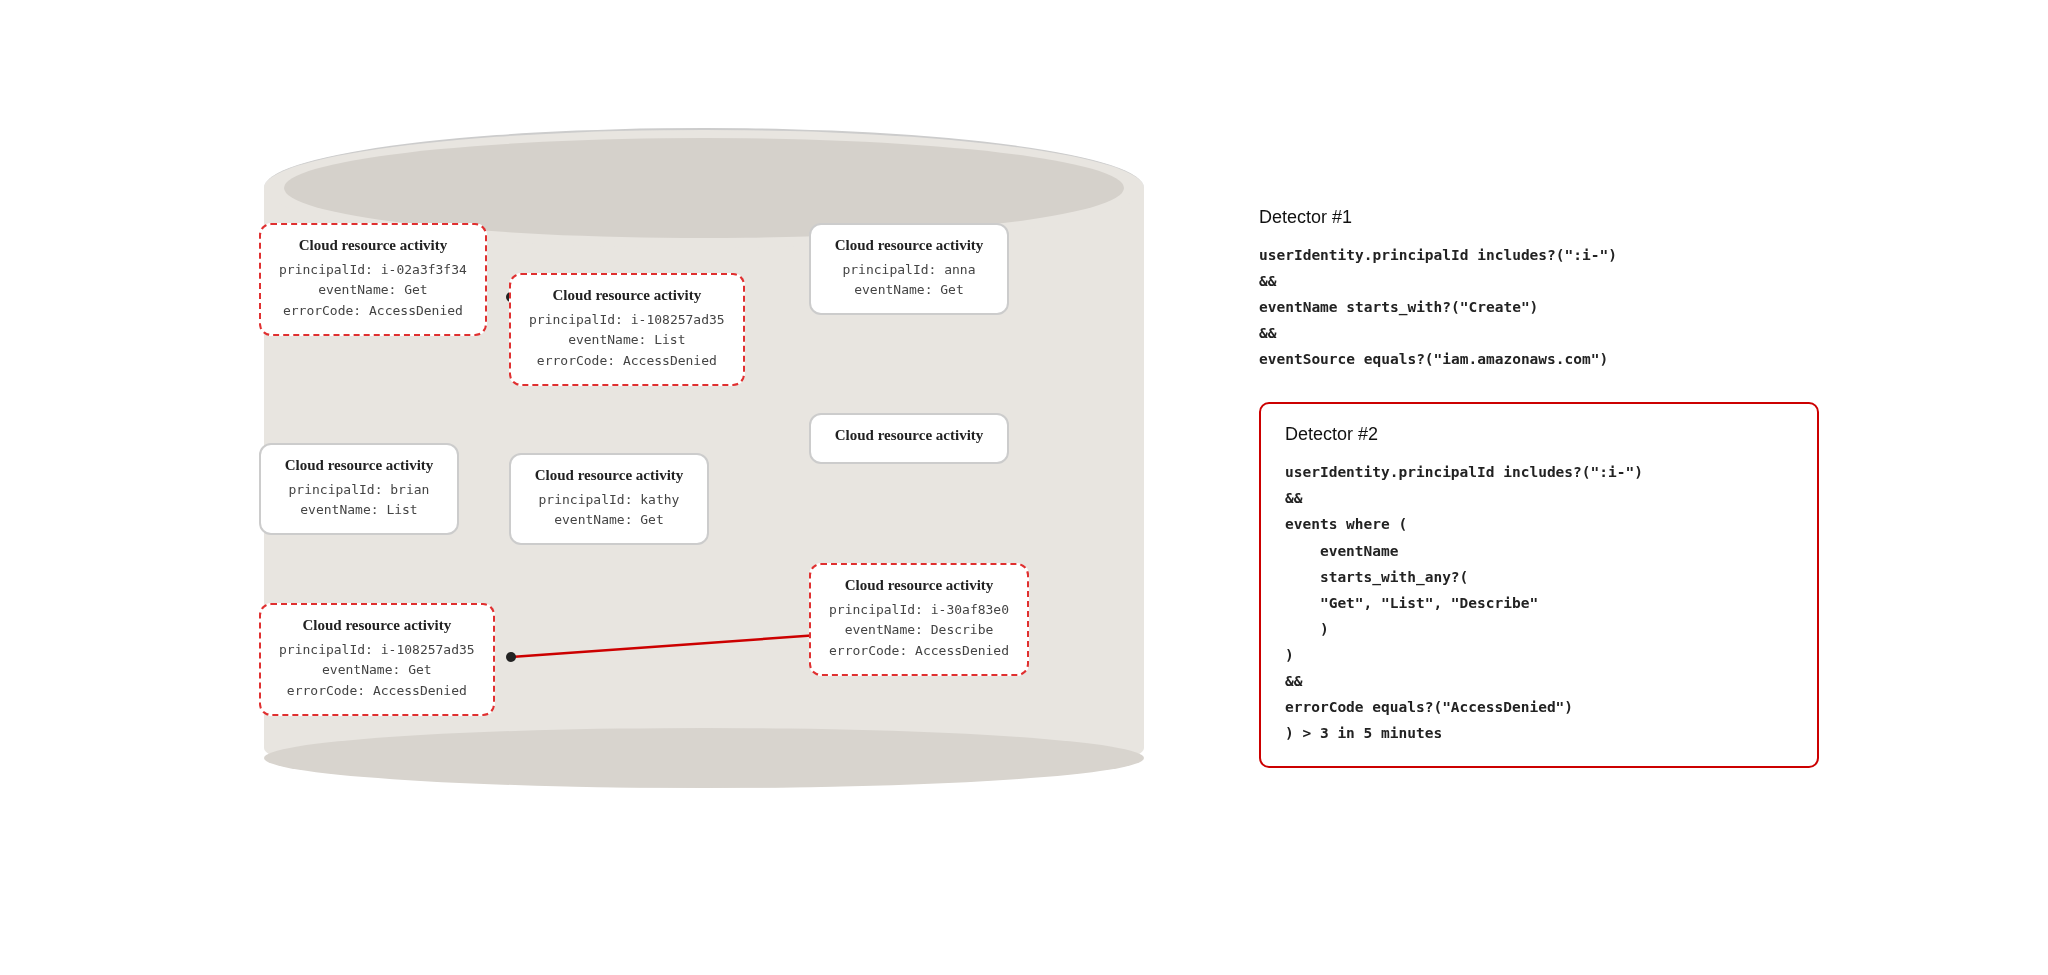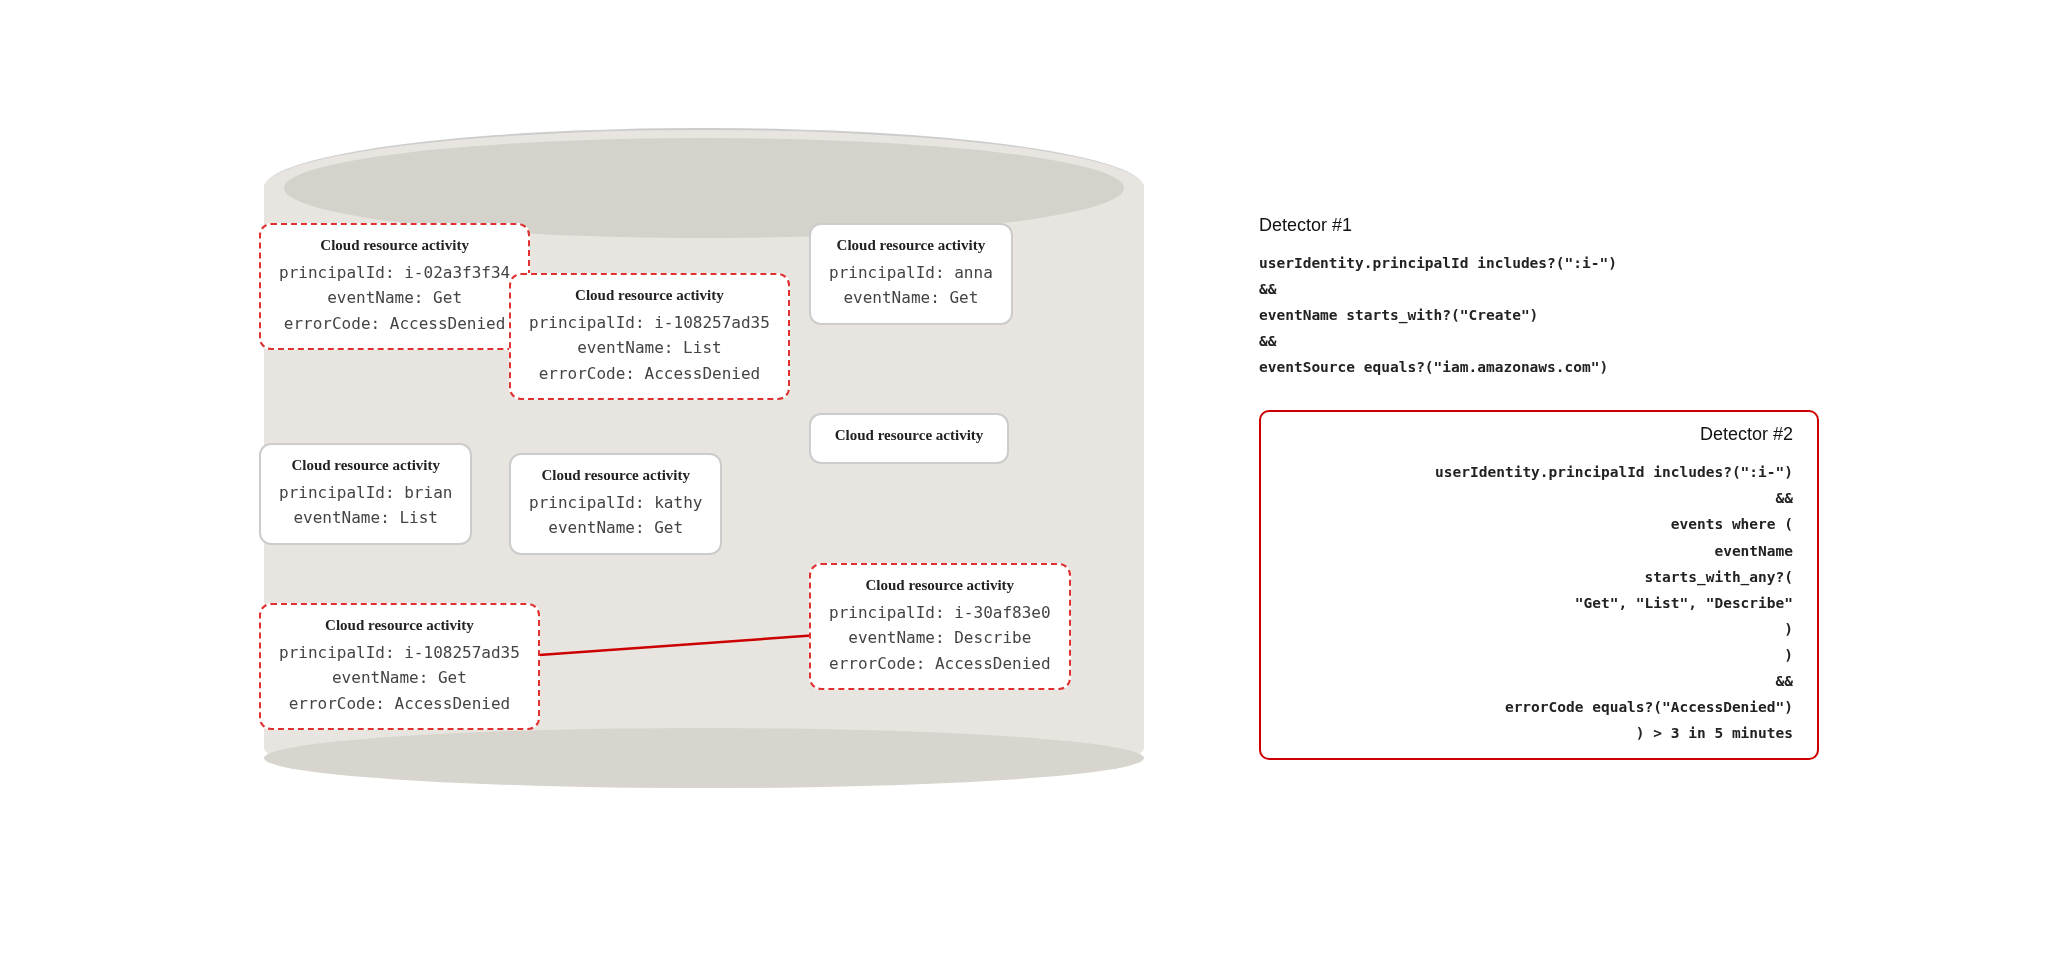--- a/index.html
+++ b/index.html
@@ -112,21 +112,21 @@
 
     .card-title {
       font-size: 15px;
       font-weight: 700;
       color: #222;
       margin-bottom: 6px;
       font-family: Liberation Serif, serif;
     }
 
     .card-body {
-      font-size: 16px;
+      font-size: 13px;
       color: #444;
       font-family: monospace;
       line-height: 1.6;
     }
 
     
     .card-1 { left: 30px; top: 160px; }
     .card-2 { left: 30px; top: 380px; }
     .card-3 { left: 30px; top: 540px; }
     .card-4 { left: 280px; top: 210px; }
@@ -171,22 +171,21 @@
       font-size: 14.5px;
       color: #222;
       line-height: 1.8;
       white-space: pre;
       font-weight: bold;
     }
 
     .detector-block-2 {
       border: 2.5px solid #cc0000;
       border-radius: 10px;
-      padding: 12px 24px;
-      text-align: right;
+      padding: 20px 24px;
     }
   </style>
 </head>
 <body>
 
 <div class="page-container">
 
   <div class="diagram-section">
 
     <div class="cylinder">

